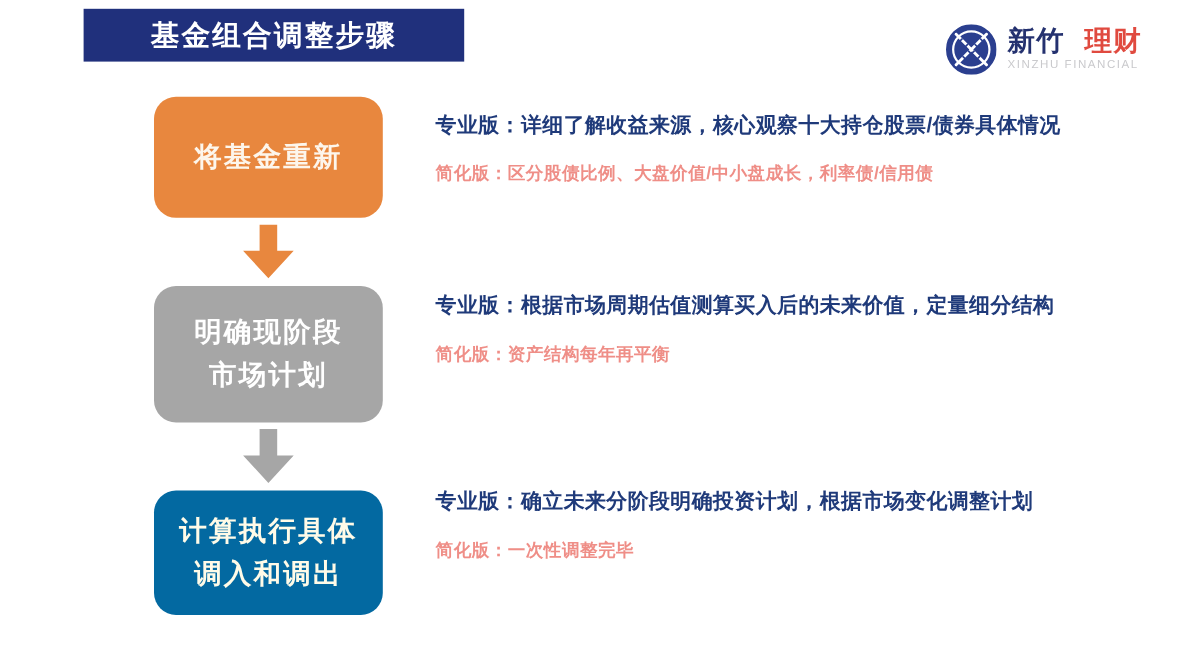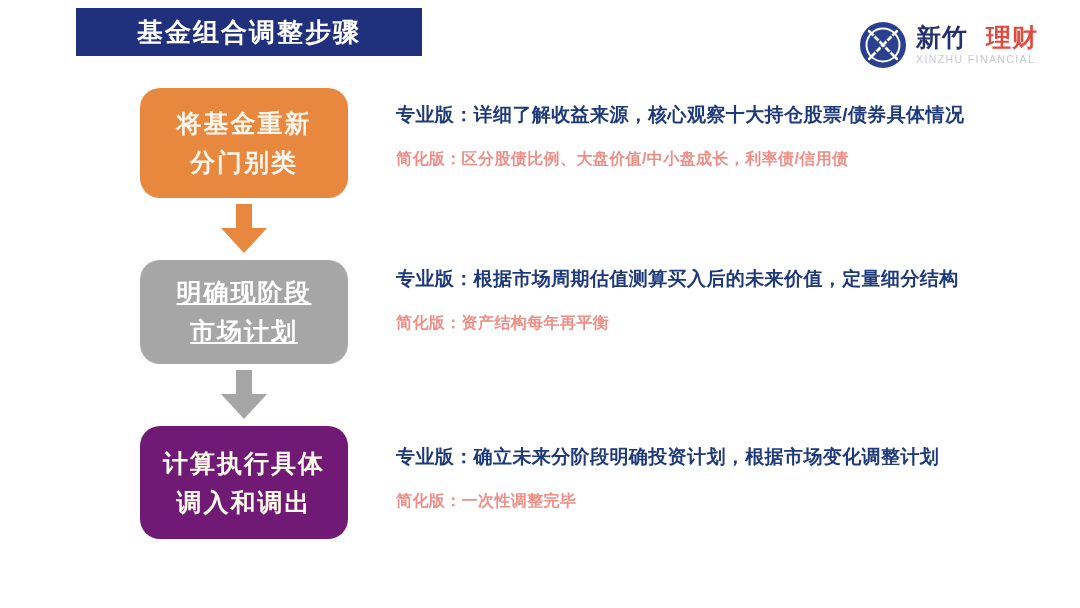--- a/index.html
+++ b/index.html
@@ -97,22 +97,22 @@
     align-items: center;
     justify-content: center;
     color: #fdf6ec;
     font-size: 25px;
     font-weight: bold;
     letter-spacing: 2px;
     line-height: 1.55;
   }
   .step-box .ln { display: block; }
   .box-orange { height: 110px; background: #e8873e; }
-  .box-gray   { height: 104px; background: #a6a6a6; color: #ffffff; text-decoration: underline; }
-  .box-yellow { height: 113px; background: #701a75; color: #fffbe8; }
+  .box-gray   { height: 124px; background: #a6a6a6; color: #ffffff; }
+  .box-yellow { height: 113px; background: #0369a1; color: #fffbe8; }
 
   .arrow {
     width: 208px;
     display: flex;
     align-items: center;
     justify-content: center;
   }
   .arrow-orange { height: 62px; }
   .arrow-gray   { height: 62px; }
   .arrow svg { display: block; }
@@ -186,21 +186,20 @@
       <span class="logo-cn-b">理财</span>
     </span>
     <span class="logo-en">XINZHU FINANCIAL</span>
   </span>
 </div>
 
 <div class="flow">
 
   <div class="step-box box-orange">
     <span class="ln">将基金重新</span>
-    <span class="ln">分门别类</span>
   </div>
 
   <div class="arrow arrow-orange">
     <span>
       <svg width="54" height="50" viewBox="0 0 54 50" aria-hidden="true">
         <polygon points="19,0 35,0 35,24 50,24 27,49 4,24 19,24" fill="#e8873e"></polygon>
       </svg>
     </span>
   </div>
 

